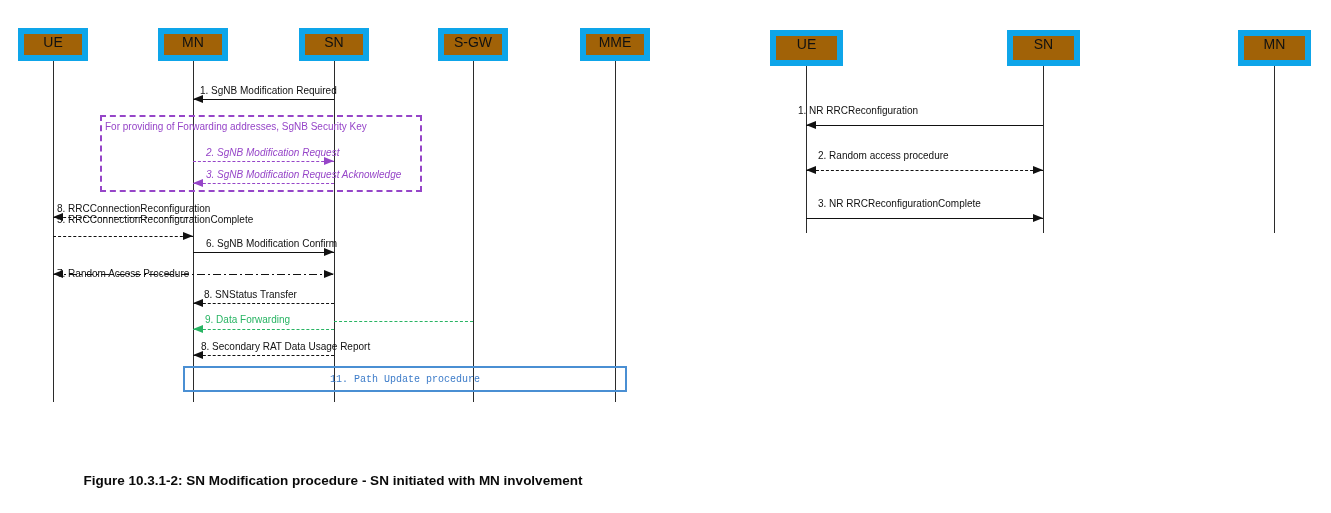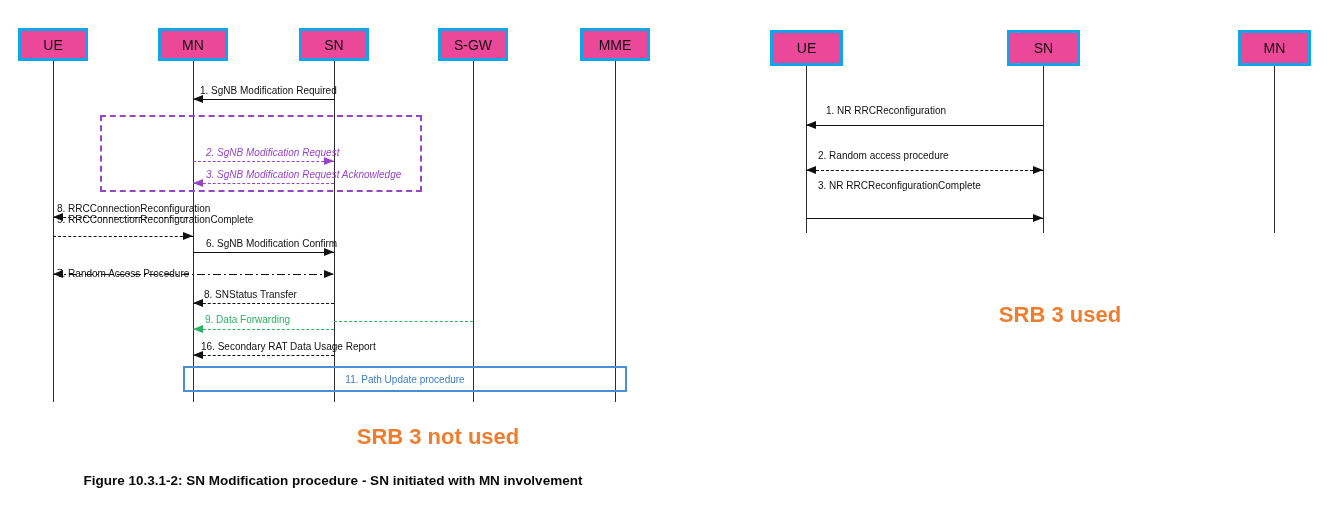--- a/index.html
+++ b/index.html
@@ -1,19 +1,19 @@
 <!DOCTYPE html>
 <html><head>
 <meta charset="utf-8">
 <style>
   html,body{margin:0;padding:0;background:#ffffff;}
   #canvas{position:relative;width:1331px;height:513px;background:#ffffff;overflow:hidden;
           font-family:"Liberation Sans",sans-serif;color:#111;}
-  .entity{position:absolute;width:70px;height:33px;background:#ec4899;border:3px solid #0ea5e9;
-          display:flex;align-items:center;justify-content:center;font-size:14px;color:#111;
+  .entity{position:absolute;width:70px;height:33px;background:#a16207;border:6px solid #0ea5e9;
+          display:flex;justify-content:center;font-size:14px;color:#111;
           box-sizing:border-box;}
   .entity.r{width:73px;height:36px;}
   .lifeline{position:absolute;width:1px;background:#2b2b2b;}
   .mline{position:absolute;height:0;border-top:1px solid #111;}
   .mline.dashed{border-top-style:dashed;}
   .mline.purple{border-top-color:#9645c8;}
   .mline.green{border-top-color:#28b463;}
   .dashdot{position:absolute;height:1px;border:none;
            background:repeating-linear-gradient(90deg,#111 0 8px,transparent 8px 11px,#111 11px 13px,transparent 13px 16px);}
   .ah{position:absolute;width:0;height:0;border-top:4px solid transparent;border-bottom:4px solid transparent;}
@@ -22,21 +22,21 @@
   .ah.left.purple{border-right-color:#9645c8;}
   .ah.right.purple{border-left-color:#9645c8;}
   .ah.left.green{border-right-color:#28b463;}
   .mlabel{position:absolute;font-size:10px;white-space:nowrap;color:#111;}
   .mlabel.purple{color:#9645c8;font-style:italic;}
   .mlabel.green{color:#28b463;}
   .notebox{position:absolute;border:2px dashed #9645c8;box-sizing:border-box;}
   .notetext{position:absolute;font-size:10px;color:#9645c8;white-space:nowrap;}
   .procbox{position:absolute;border:2px solid #4a8fd3;box-sizing:border-box;
            display:flex;align-items:center;justify-content:center;}
-  .proclabel{font-size:10px;color:#3d7cc9;white-space:nowrap;}
+  .proclabel{font-size:10px;color:#3d7cc9;white-space:nowrap;font-family:Liberation Mono, monospace;}
   .caption{position:absolute;font-weight:bold;font-size:13.5px;text-align:center;color:#0a0a0a;}
   .srb{position:absolute;font-weight:bold;font-size:22px;text-align:center;color:#ef7d2e;}
   .watermark{position:absolute;font-size:17px;color:#c8c8c8;text-shadow:1px 1px 0 #ffffff;white-space:nowrap;}
 </style>
 </head>
 <body>
 
 <div id="canvas">
 
   <div class="lifeline" style="left:53px;top:61px;height:341px"></div>
@@ -59,20 +59,21 @@
     </div>
   <div class="entity" style="left:580px;top:28px">
       <span>MME</span>
     </div>
 
   <div class="mlabel" style="left:200px;top:85px">1. SgNB Modification Required</div>
   <div class="mline" style="left:193px;top:99px;width:141px"></div>
   <div class="ah left" style="left:193px;top:95px"></div>
 
   <div class="notebox" style="left:100px;top:115px;width:322px;height:77px"></div>
+  <div class="notetext" style="left:105px;top:121px">For providing of Forwarding addresses, SgNB Security Key</div>
 
   <div class="mlabel purple" style="left:206px;top:147px">2. SgNB Modification Request</div>
   <div class="mline dashed purple" style="left:193px;top:161px;width:141px"></div>
   <div class="ah right purple" style="left:324px;top:157px"></div>
 
   <div class="mlabel purple" style="left:206px;top:169px">3. SgNB Modification Request Acknowledge</div>
   <div class="mline dashed purple" style="left:193px;top:183px;width:141px"></div>
   <div class="ah left purple" style="left:193px;top:179px"></div>
 
   <div class="mlabel" style="left:57px;top:203px">8. RRCConnectionReconfiguration</div>
@@ -94,54 +95,52 @@
 
   <div class="mlabel" style="left:204px;top:289px">8. SNStatus Transfer</div>
   <div class="mline dashed" style="left:193px;top:303px;width:141px"></div>
   <div class="ah left" style="left:193px;top:299px"></div>
 
   <div class="mline dashed green" style="left:334px;top:321px;width:139px"></div>
   <div class="mlabel green" style="left:205px;top:314px">9. Data Forwarding</div>
   <div class="mline dashed green" style="left:193px;top:329px;width:141px"></div>
   <div class="ah left green" style="left:193px;top:325px"></div>
 
-  <div class="mlabel" style="left:201px;top:341px">16. Secondary RAT Data Usage Report</div>
+  <div class="mlabel" style="left:201px;top:341px">8. Secondary RAT Data Usage Report</div>
   <div class="mline dashed" style="left:193px;top:355px;width:141px"></div>
   <div class="ah left" style="left:193px;top:351px"></div>
 
   <div class="procbox" style="left:183px;top:366px;width:444px;height:26px">
     <span class="proclabel">11. Path Update procedure</span>
   </div>
 
-  <div class="srb" style="left:288px;top:424px;width:300px">SRB 3 not used</div>
   <div class="caption" style="left:0px;top:473px;width:666px">Figure 10.3.1-2: SN Modification procedure - SN initiated with MN involvement</div>
 
   <div class="lifeline" style="left:806px;top:66px;height:167px"></div>
   <div class="lifeline" style="left:1043px;top:66px;height:167px"></div>
   <div class="lifeline" style="left:1274px;top:66px;height:167px"></div>
 
   <div class="entity r" style="left:770px;top:30px">
       <span>UE</span>
     </div>
   <div class="entity r" style="left:1007px;top:30px">
       <span>SN</span>
     </div>
   <div class="entity r" style="left:1238px;top:30px">
       <span>MN</span>
     </div>
 
-  <div class="mlabel" style="left:826px;top:105px">1. NR RRCReconfiguration</div>
+  <div class="mlabel" style="left:798px;top:105px">1. NR RRCReconfiguration</div>
   <div class="mline" style="left:806px;top:125px;width:237px"></div>
   <div class="ah left" style="left:806px;top:121px"></div>
 
   <div class="mlabel" style="left:818px;top:150px">2. Random access procedure</div>
   <div class="mline dashed" style="left:806px;top:170px;width:237px"></div>
   <div class="ah left" style="left:806px;top:166px"></div>
   <div class="ah right" style="left:1033px;top:166px"></div>
 
-  <div class="mlabel" style="left:818px;top:180px">3. NR RRCReconfigurationComplete</div>
+  <div class="mlabel" style="left:818px;top:198px">3. NR RRCReconfigurationComplete</div>
   <div class="mline" style="left:806px;top:218px;width:237px"></div>
   <div class="ah right" style="left:1033px;top:214px"></div>
 
-  <div class="srb" style="left:910px;top:302px;width:300px">SRB 3 used</div>
 
 
 </div>
 
 </body></html>

